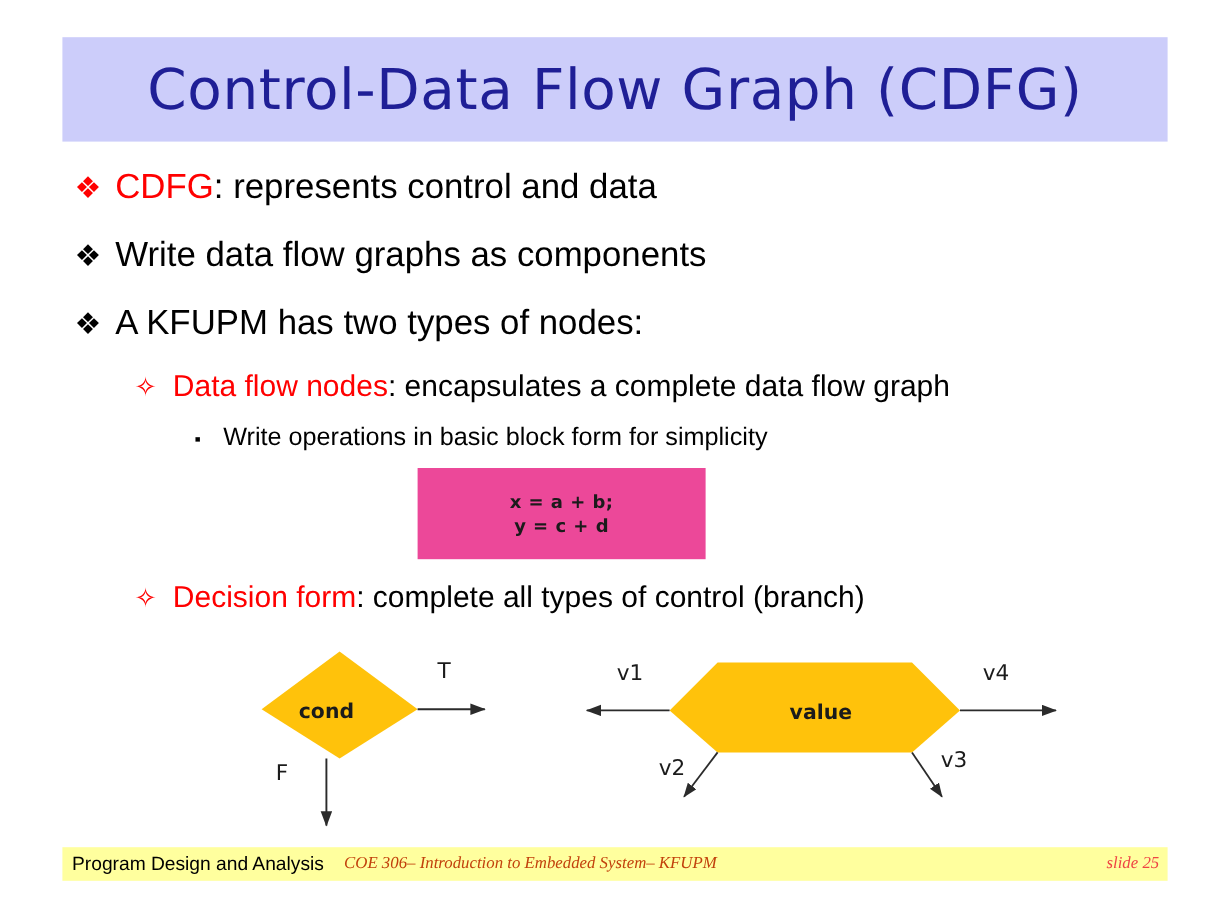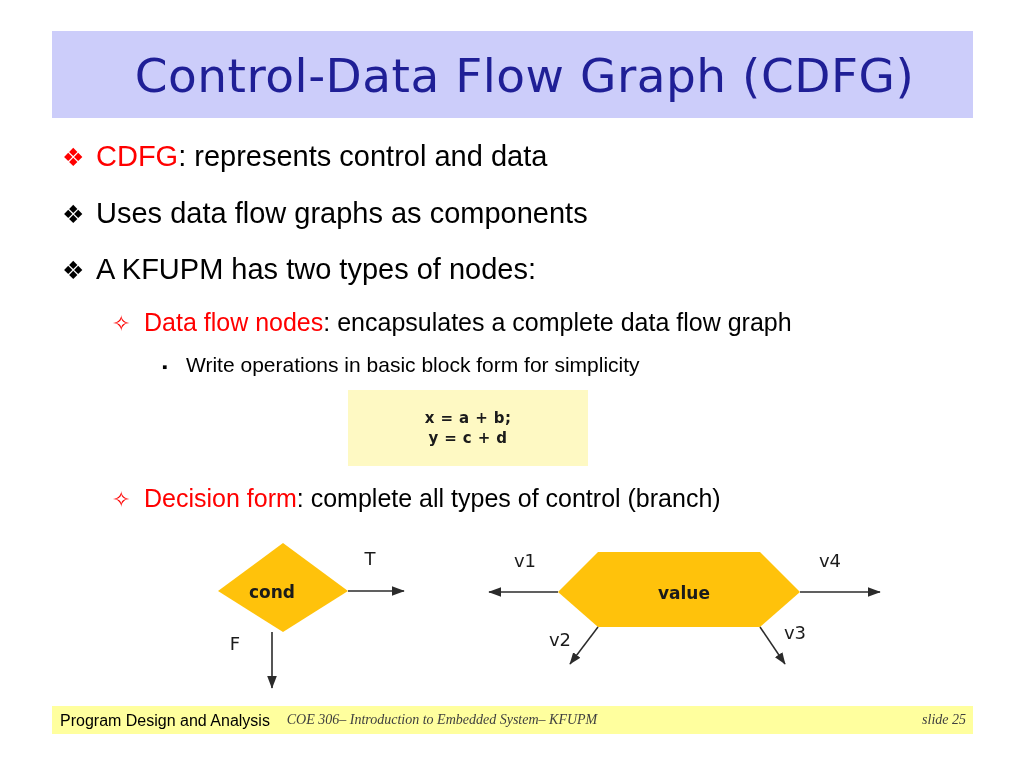--- a/index.html
+++ b/index.html
@@ -33,21 +33,20 @@
     height: 78px;
     display: flex;
     align-items: center;
     justify-content: center;
     color: #1f1f96;
     font-family: "DejaVu Sans", sans-serif;
     font-size: 47px;
     font-weight: 400;
     letter-spacing: 0.5px;
     white-space: nowrap;
-    margin-left: 12px;
   }
 
   
   .bullet-l1 {
     position: absolute;
     left: 62px;
     display: flex;
     align-items: baseline;
     font-size: 29px;
     color: #000000;
@@ -96,21 +95,21 @@
 
   .hl-red { color: #ff0000; text-align: right; }
 
   
   .code-box {
     position: absolute;
     left: 348px;
     top: 390px;
     width: 240px;
     height: 76px;
-    background: #fef9c3;
+    background: #ec4899;
     display: flex;
     flex-direction: column;
     align-items: center;
     justify-content: center;
     gap: 2px;
   }
   .code-line {
     font-family: "DejaVu Sans", sans-serif;
     font-size: 15px;
     font-weight: bold;
@@ -158,46 +157,46 @@
   }
   .footer-center {
     position: absolute;
     left: 52px;
     top: 712px;
     width: 780px;
     text-align: center;
     font-size: 14px;
     font-style: italic;
     font-family: "Liberation Serif", serif;
-    color: #404040;
+    color: #c2410c;
   }
   .footer-right {
     position: absolute;
     right: 58px;
     top: 712px;
     font-size: 14px;
     font-style: italic;
     font-family: "Liberation Serif", serif;
-    color: #404040;
+    color: #ef4444;
   }
 </style>
 </head>
 <body>
 
 <div class="title-bar"></div>
 <div class="title-text">Control-Data Flow Graph (CDFG)</div>
 
 <div class="bullet-l1" style="top:140px;">
   <span class="marker red">❖</span>
   <span><span class="hl-red">CDFG</span><span>: represents control and data</span></span>
 </div>
 
 <div class="bullet-l1" style="top:197px;">
   <span class="marker">❖</span>
-  <span>Uses data flow graphs as components</span>
+  <span>Write data flow graphs as components</span>
 </div>
 
 <div class="bullet-l1" style="top:253px;">
   <span class="marker">❖</span>
   <span>A KFUPM has two types of nodes:</span>
 </div>
 
 <div class="bullet-l2" style="top:308px;">
   <span class="marker">✧</span>
   <span><span class="hl-red">Data flow nodes</span><span>: encapsulates a complete data flow graph</span></span>

